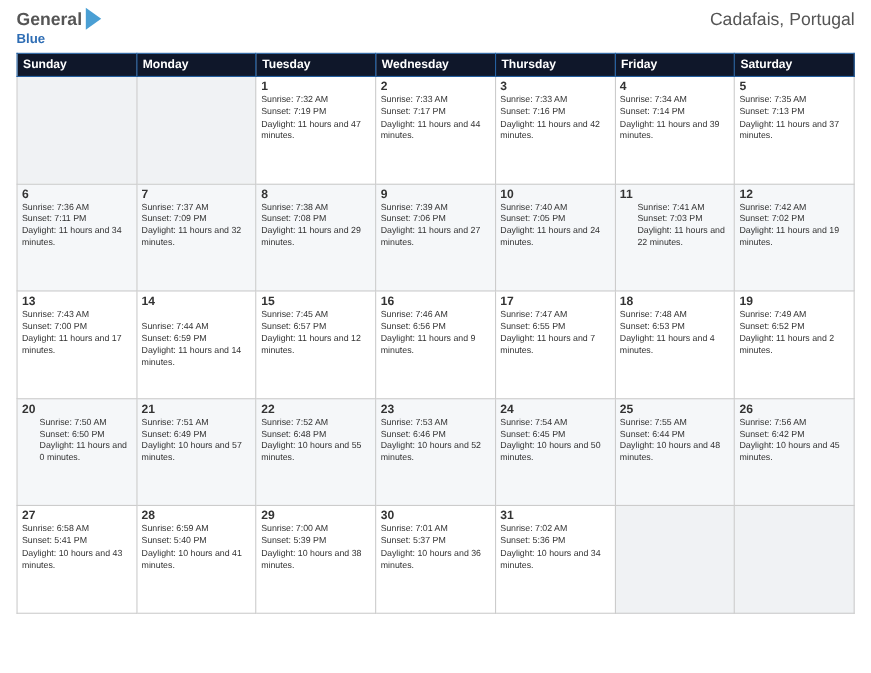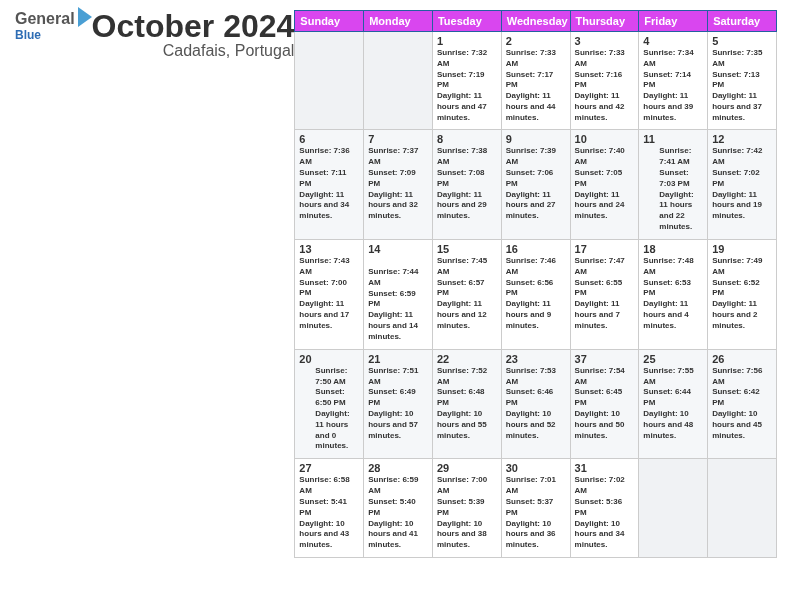--- a/index.html
+++ b/index.html
@@ -8,21 +8,21 @@
       height: 612px;
       font-family: Arial, sans-serif;
       background: #fff;
       overflow: hidden;
     }
     .page {
       width: 792px;
       height: 568px;
       padding: 10px 15px 10px 15px;
       display: flex;
-      flex-direction: row;
+      flex-direction: column;
     }
     .header {
       display: flex;
       justify-content: space-between;
       align-items: flex-start;
       margin-bottom: 6px;
     }
     .title-area {
       text-align: right;
     }
@@ -37,21 +37,21 @@
       color: #555;
     }
     .calendar {
       flex: 1;
       border: 1px solid #ccc;
       border-collapse: collapse;
       width: 100%;
       table-layout: fixed;
     }
     .calendar thead tr th {
-      background-color: #d946ef;
+      background-color: #0f172a;
       color: white;
       font-size: 11px;
       font-weight: bold;
       padding: 4px 5px;
       border: 1px solid #2560a0;
       text-align: left;
     }
     .calendar tbody tr td {
       border: 1px solid #ccc;
       vertical-align: top;
@@ -68,21 +68,20 @@
       font-size: 11px;
       font-weight: bold;
       color: #333;
       display: block;
       margin-bottom: 1px;
     }
     .day-info {
       font-size: 8px;
       color: #333;
       line-height: 1.35;
-      font-weight: bold;
     }
     .empty-cell {
       background: #f0f2f4 !important;
     }
     .logo-wrapper {
       display: flex;
       flex-direction: column;
     }
     .logo-top {
       display: flex;
@@ -114,21 +113,20 @@
 <div class="page">
   <div class="header">
     <div class="logo-wrapper">
       <div class="logo-top">
         <span class="logo-general">General</span>
         <div class="logo-arrow"></div>
       </div>
       <span class="logo-blue-text">Blue</span>
     </div>
     <div class="title-area">
-      <div class="month-title">October 2024</div>
       <div class="location">Cadafais, Portugal</div>
     </div>
   </div>
 
   <table class="calendar">
     <thead>
       <tr>
 
       <th>Sunday</th>
           <th>Monday</th>
@@ -281,21 +279,21 @@
 Sunset: 6:48 PM
 Daylight: 10 hours and 55 minutes.</div>
           </td>
           <td>
             <span class="day-number">23</span>
             <div class="day-info" style="white-space: pre-line;">Sunrise: 7:53 AM
 Sunset: 6:46 PM
 Daylight: 10 hours and 52 minutes.</div>
           </td>
           <td>
-            <span class="day-number">37</span>
+            <span class="day-number">24</span>
             <div class="day-info" style="white-space: pre-line;">Sunrise: 7:54 AM
 Sunset: 6:45 PM
 Daylight: 10 hours and 50 minutes.</div>
           </td>
           <td>
             <span class="day-number">25</span>
             <div class="day-info" style="white-space: pre-line;">Sunrise: 7:55 AM
 Sunset: 6:44 PM
 Daylight: 10 hours and 48 minutes.</div>
           </td>

